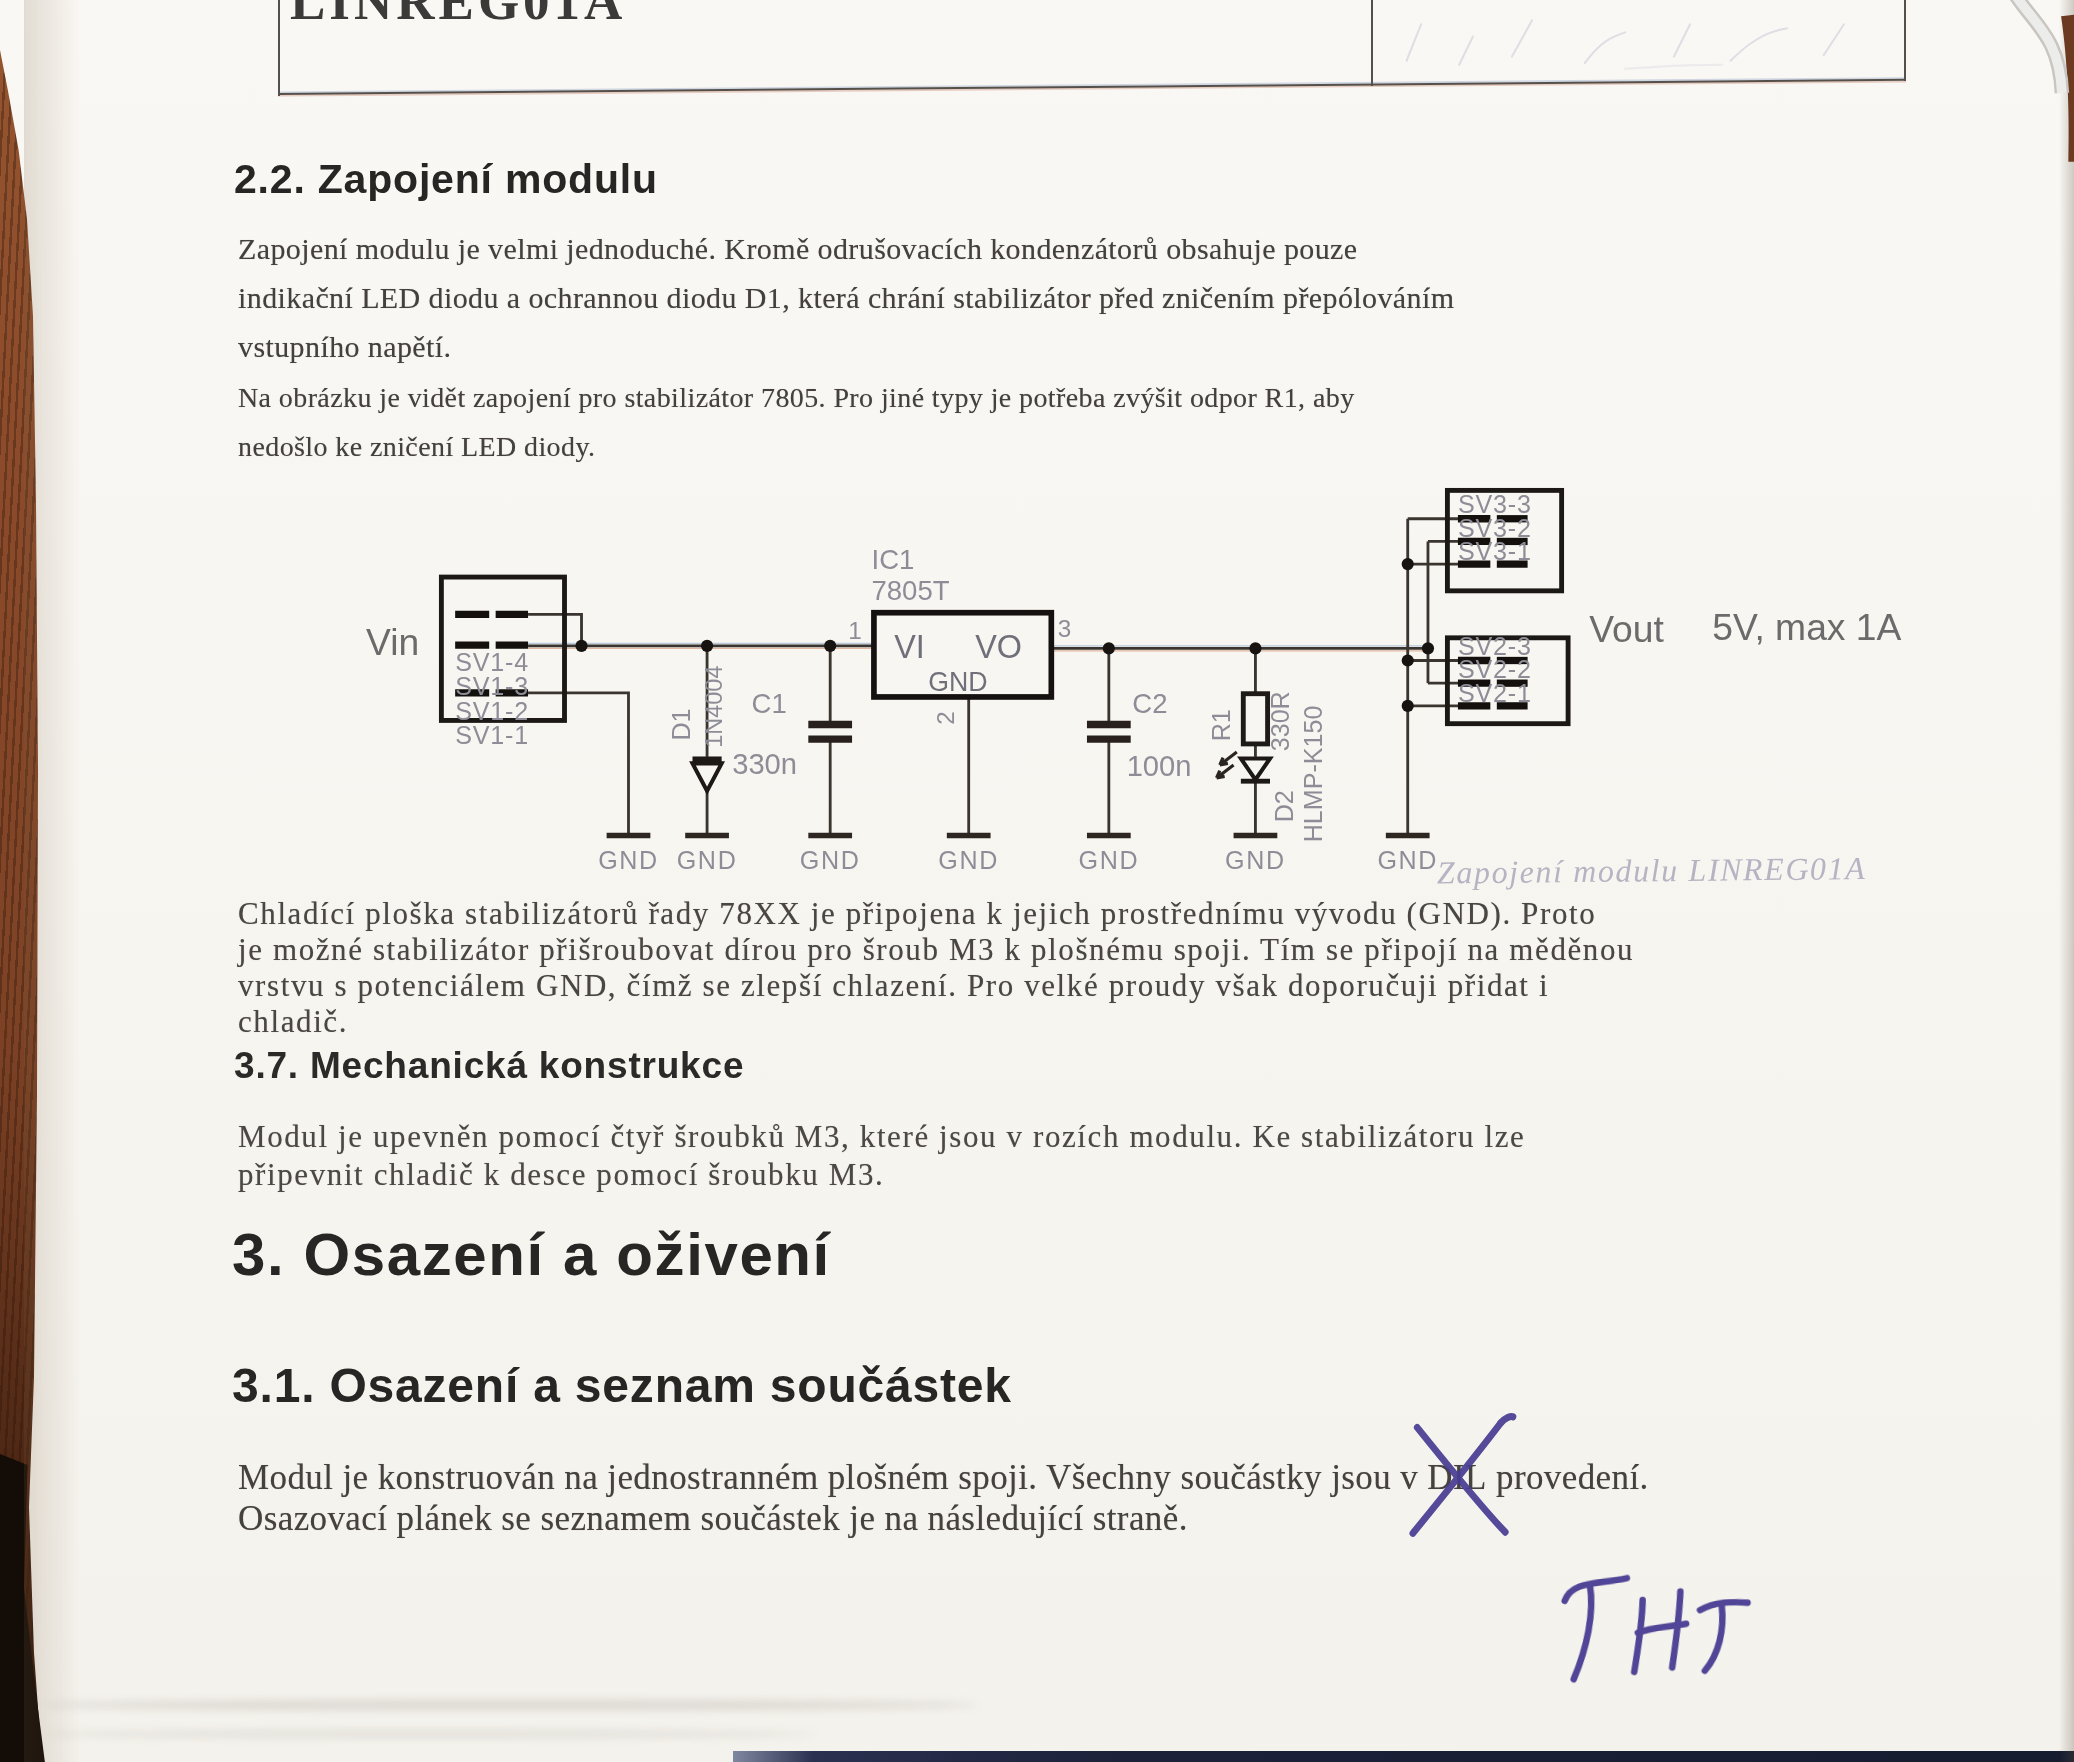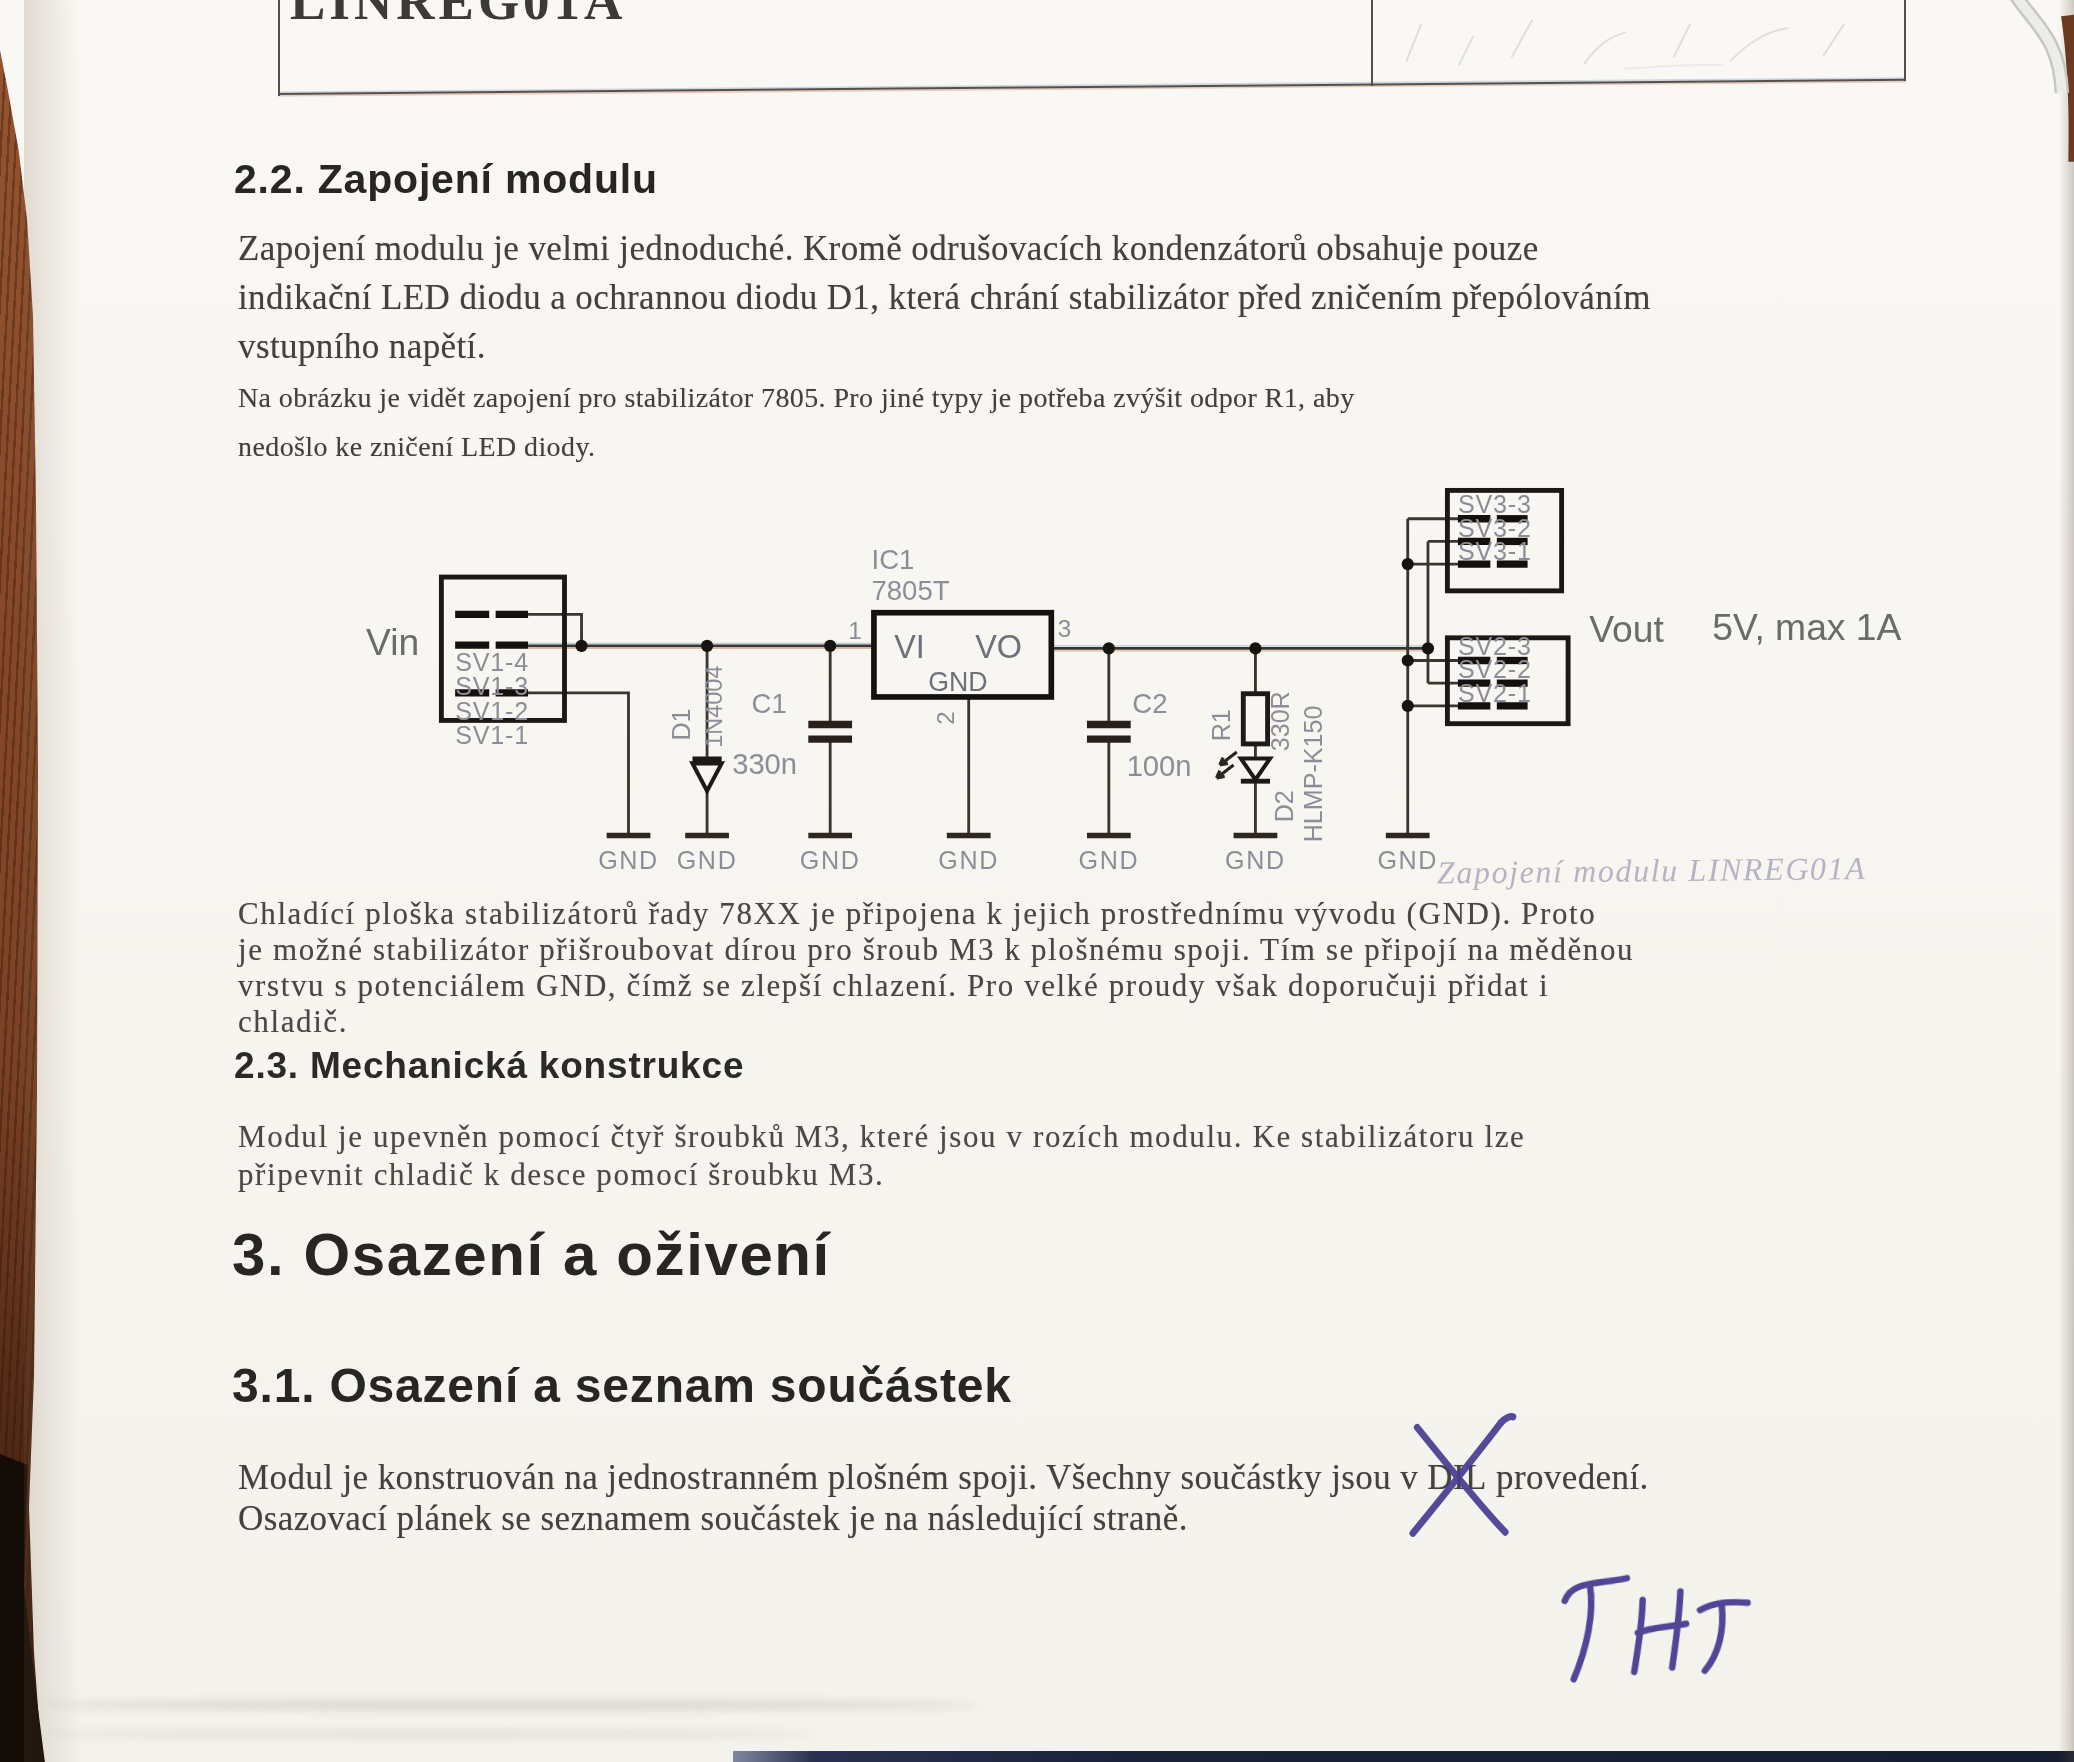--- a/index.html
+++ b/index.html
@@ -36,21 +36,21 @@
   #title-clip .t{display:block;margin-top:-29px;font-family:"Liberation Serif",serif;font-size:53px;font-weight:600;
     letter-spacing:4px;color:#3b3a38;}
   
   #content{position:absolute;left:5px;top:0;width:2074px;height:1555px;filter:blur(0.3px);border-radius:31px;}
   .h-sans{position:absolute;font-family:"Liberation Sans",sans-serif;font-weight:bold;color:#272624;letter-spacing:0.8px;}
   #h22{left:229px;top:156px;font-size:41px;}
   #h23{left:229px;top:1045px;font-size:37px;color:#2b2a28;}
   #h3{left:227px;top:1220px;font-size:60px;letter-spacing:1.6px;}
   #h31{left:227px;top:1358px;font-size:48px;}
   .para{position:absolute;color:#43403d;text-shadow:0 0 0.8px rgba(70,55,45,.4);}
-  #p1{left:233px;top:224px;font-size:35px;line-height:49px;letter-spacing:0.4px;}
+  #p1{left:233px;top:224px;font-size:30px;line-height:49px;letter-spacing:0.4px;}
   #p2{left:233px;top:373px;font-size:28px;line-height:49px;letter-spacing:0.4px;}
   #note{left:233px;top:896px;font-size:31px;line-height:36px;letter-spacing:1.6px;color:#4a4643;}
   #p23{left:233px;top:1118px;font-size:31px;line-height:38px;letter-spacing:1.6px;color:#4c4845;}
   #p31{left:233px;top:1457px;font-size:35px;line-height:41px;letter-spacing:0.4px;color:#45413e;}
   #caption{position:absolute;left:1432px;top:852px;width:486px;font-size:32px;font-style:italic;
     color:#b7b3c2;letter-spacing:1.6px;transform:rotate(-0.6deg);}
   
   .crossed{position:relative;display:inline-block;}
   .crossed svg{position:absolute;left:-40%;top:-95%;width:185%;height:290%;overflow:visible;}
   
@@ -258,21 +258,21 @@
 
     <div id="caption">Zapojení modulu LINREG01A</div>
 
     <div class="para" id="note">
       <div>Chladící ploška stabilizátorů řady 78XX  je připojena k jejich prostřednímu vývodu (GND). Proto</div>
       <div>je možné stabilizátor přišroubovat dírou pro šroub M3 k plošnému spoji. Tím se připojí na měděnou</div>
       <div>vrstvu s potenciálem GND, čímž se zlepší chlazení. Pro velké proudy však doporučuji přidat i</div>
       <div>chladič.</div>
     </div>
 
-    <div class="h-sans" id="h23">2.3. Mechanická konstrukce</div>
+    <div class="h-sans" id="h23">3.7. Mechanická konstrukce</div>
     <div class="para" id="p23">
       <div>Modul je upevněn pomocí čtyř šroubků M3, které jsou v rozích modulu. Ke stabilizátoru lze</div>
       <div>připevnit chladič k desce pomocí šroubku M3.</div>
     </div>
 
     <div class="h-sans" id="h3">3. Osazení a oživení</div>
     <div class="h-sans" id="h31">3.1. Osazení a seznam součástek</div>
     <div class="para" id="p31">
       <div>
         <span>Modul je konstruován na jednostranném plošném spoji. Všechny součástky jsou v </span><span class="crossed"><span>DIL</span><svg viewBox="0 0 100 100" preserveAspectRatio="none">

